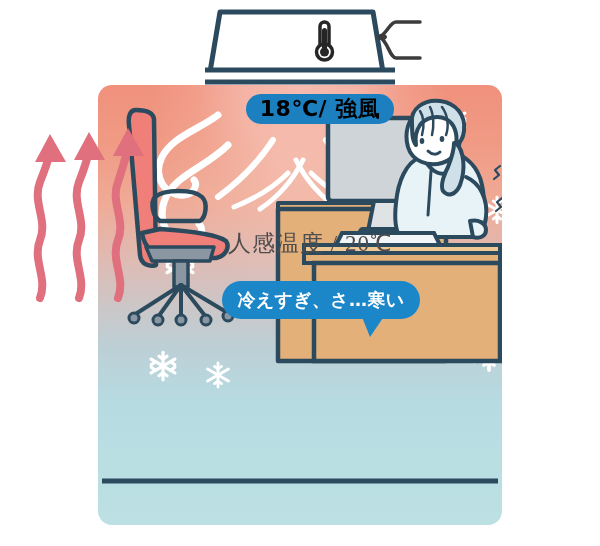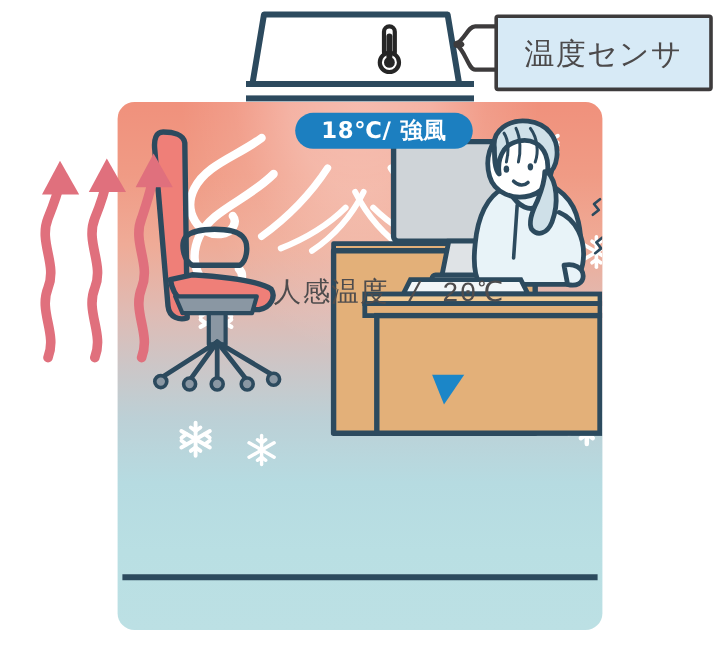--- a/index.html
+++ b/index.html
@@ -42,29 +42,29 @@
   }
   .callout-tail{position:absolute;left:378px;top:20px;width:44px;height:42px;}
 
   
   .pill{
     position:absolute;left:246px;top:94px;width:148px;height:30px;
     background:#1c7fc0;border-radius:16px;
     display:flex;align-items:center;justify-content:center;
   }
   .pill span{
-    color:#ffffff;font-size:19px;font-weight:bold;letter-spacing:.5px;
+    color:#000000;font-size:22px;font-weight:bold;letter-spacing:.5px;
     font-family:"DejaVu Sans","Liberation Sans",sans-serif;
   }
 
   
   .felt{
     position:absolute;left:228px;top:228px;
     font-size:23px;color:#4e4c4d;letter-spacing:1px;white-space:nowrap;
-    font-family:Liberation Mono, monospace;
+    font-family:Liberation Serif, serif;
   }
 
   
   .bubble{
     position:absolute;left:222px;top:281px;width:198px;height:38px;
     background:#1b86c8;border-radius:19px;
     display:flex;align-items:center;justify-content:center;
   }
   .bubble span{
     color:#fff;font-size:18px;font-weight:bold;letter-spacing:.3px;
@@ -306,30 +306,30 @@
       <rect x="117" y="28" width="5" height="22" rx="2.5" fill="#262626"></rect>
       <circle cx="119.5" cy="52" r="4.5" fill="#262626"></circle>
     </g>
   </svg>
 
   <svg class="callout-tail" viewBox="0 0 44 42">
     <path d="M42 2 L18 2 C12 2 10 12 2 17 C10 22 12 38 18 38 L42 38" fill="#ffffff" stroke="#3d3b3c" stroke-width="3.5" stroke-linejoin="round" stroke-linecap="round"></path>
     <ellipse cx="4" cy="17" rx="5" ry="3.2" fill="#3d3b3c"></ellipse>
   </svg>
 
-  <div class="callout">
-    <span>温度センサ</span>
-  </div>
 
   <div class="pill">
     <span>18℃/ 強風</span>
   </div>
 
   <div class="felt">人感温度 / 20℃</div>
 
+  <div class="bubble">
+    <span>冷えすぎ、さ…寒い</span>
+  </div>
   <svg class="bubble-tail" viewBox="0 0 30 26">
     <path d="M0 0 L27 0 L10 25 Z" fill="#1b86c8"></path>
   </svg>
 
   <svg class="arrows" viewBox="0 0 130 185">
     <g fill="none" stroke="#e0707d" stroke-width="8" stroke-linecap="round">
       <path d="M18 180 C26 160 10 142 18 122 C26 102 10 84 18 64 C22 54 26 44 28 34"></path>
       <path d="M57 180 C65 160 49 142 57 122 C65 102 49 84 57 64 C61 54 65 44 67 32"></path>
       <path d="M96 180 C104 160 88 142 96 122 C104 102 88 84 96 64 C100 52 104 40 106 28"></path>
     </g>

